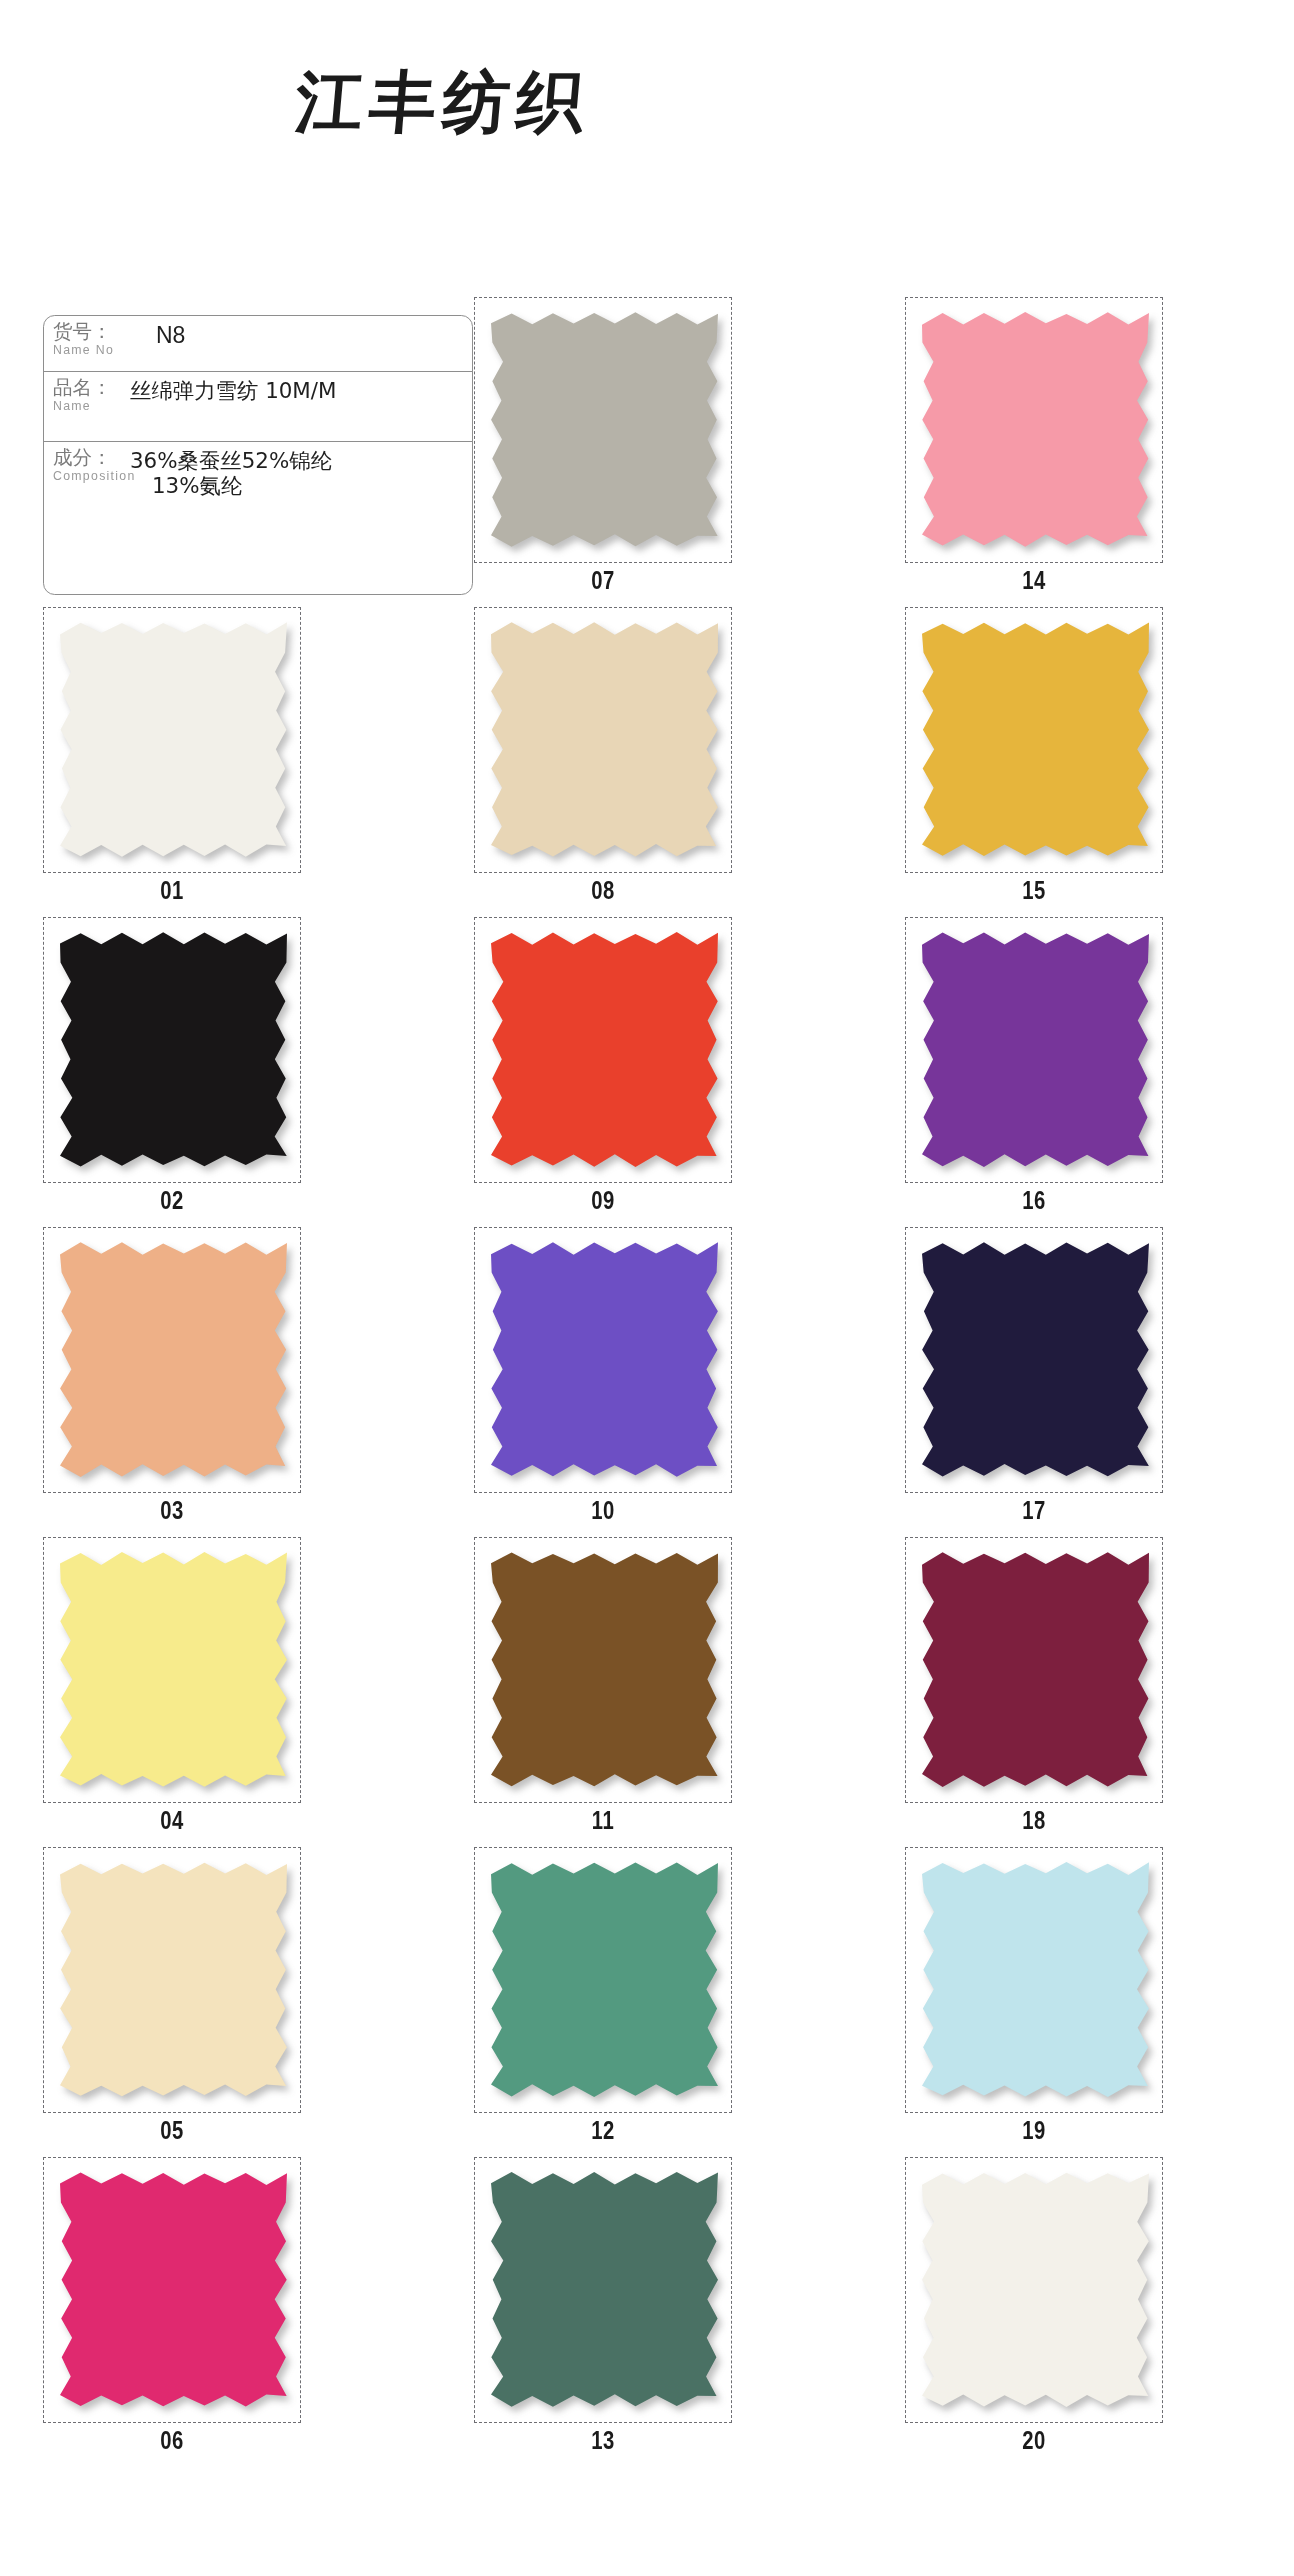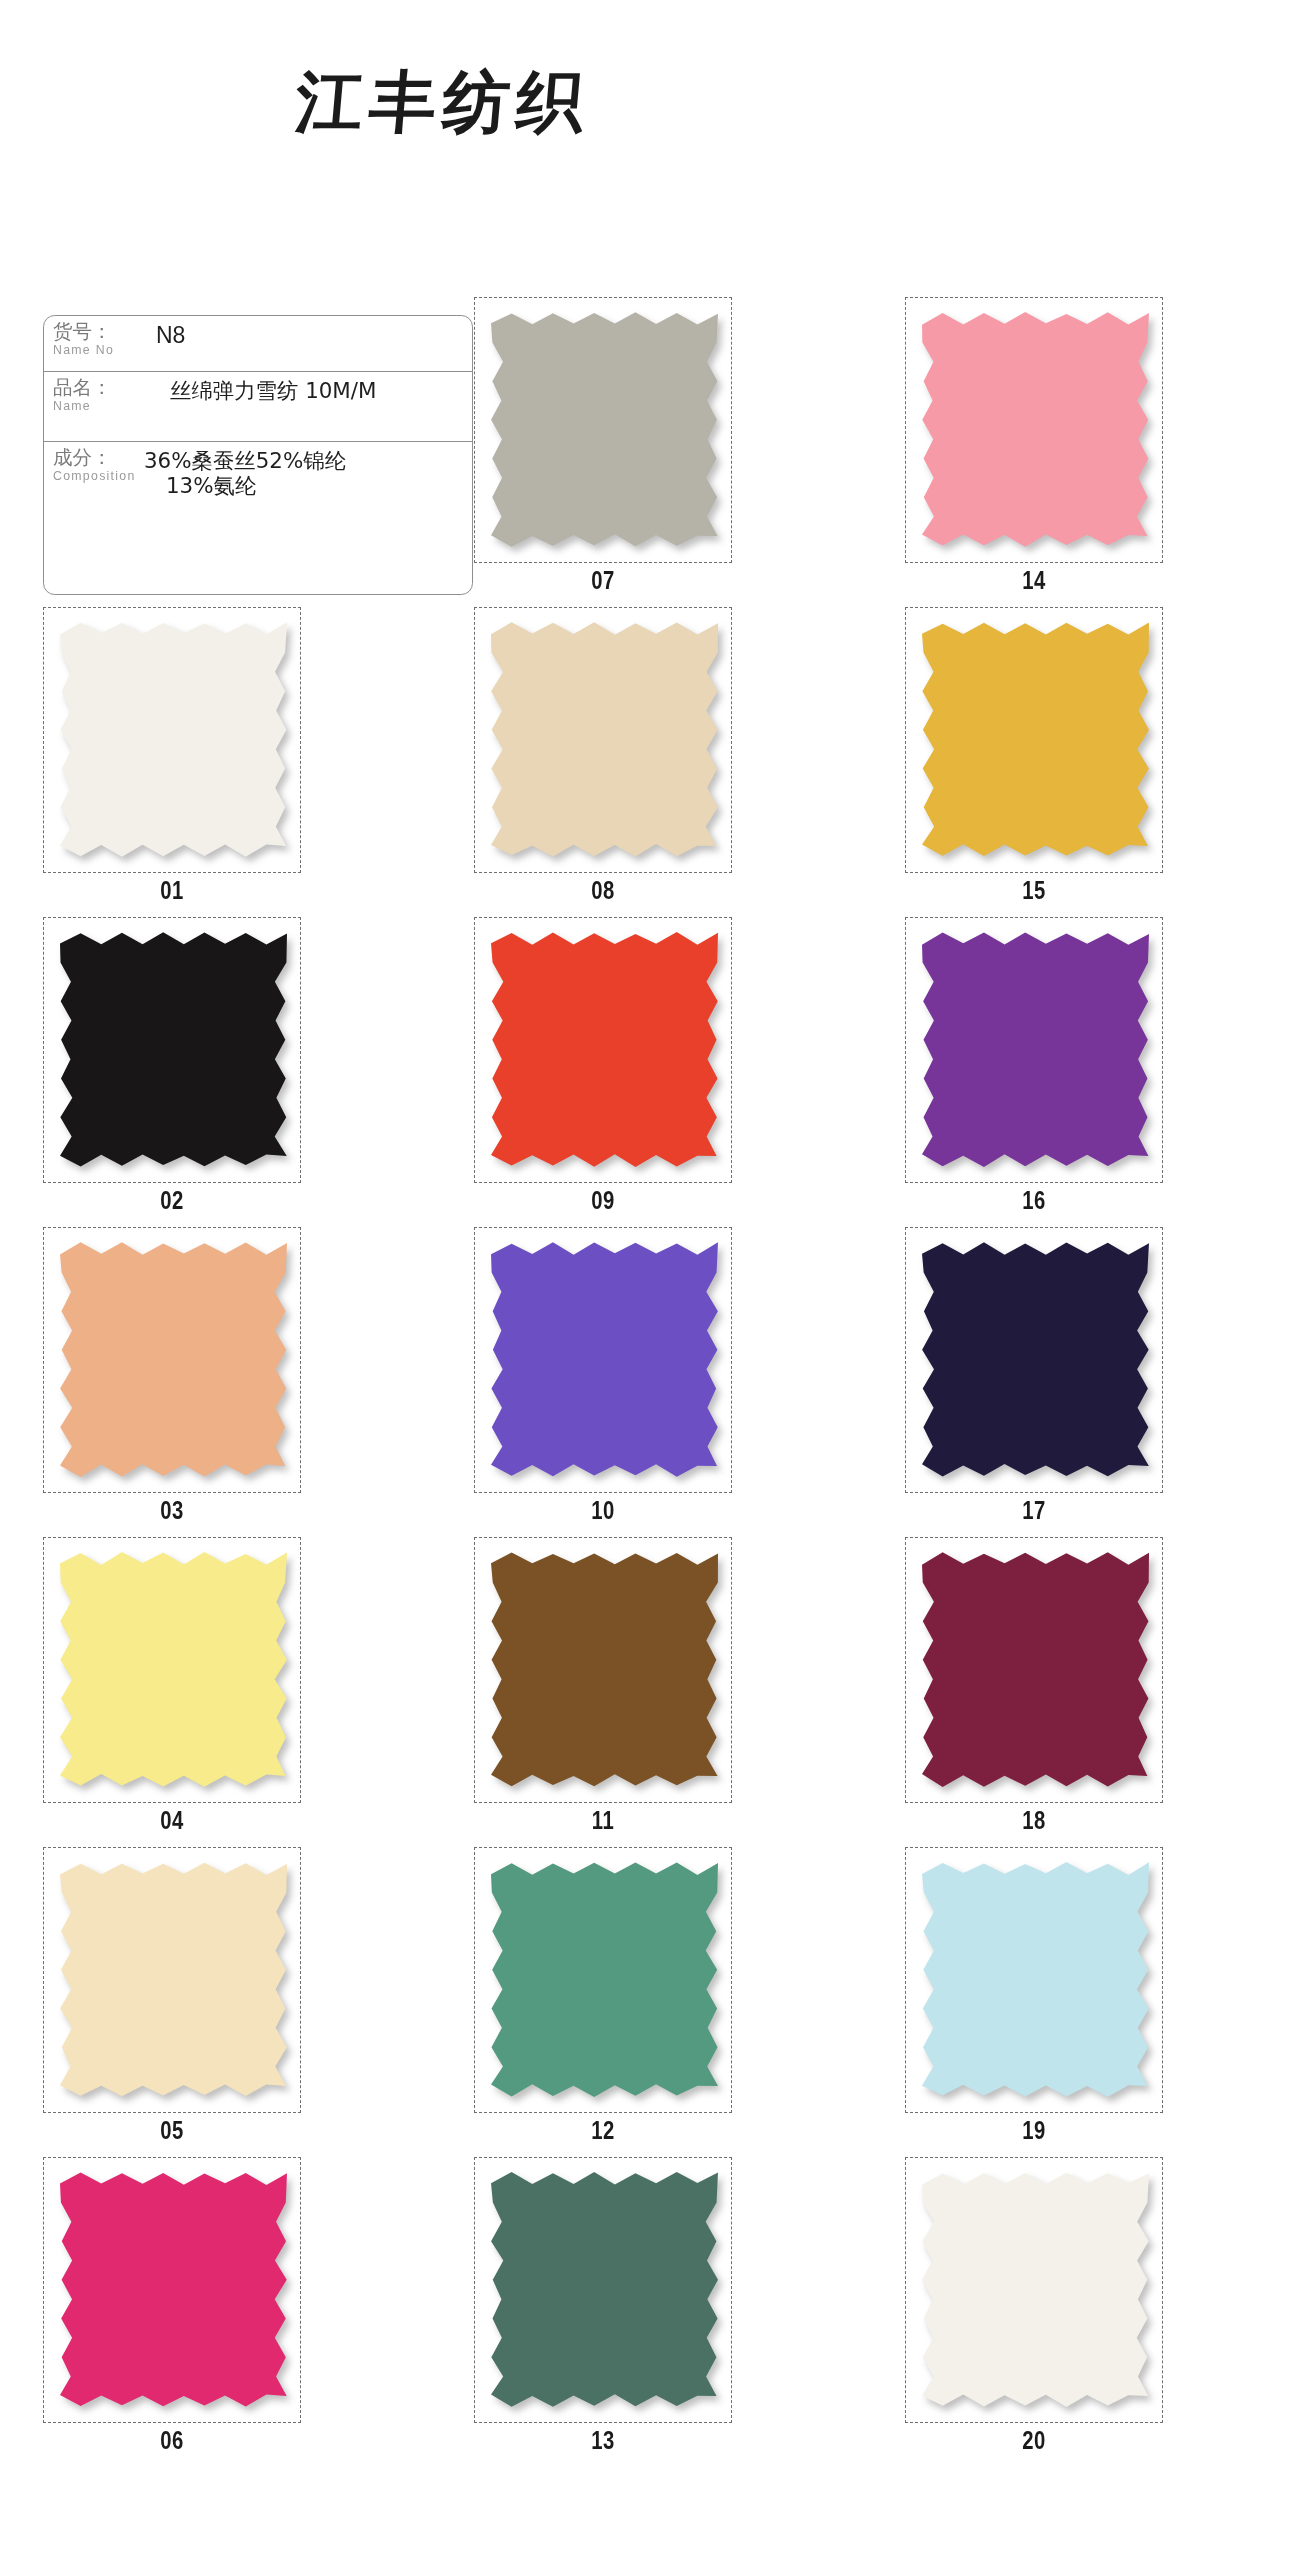--- a/index.html
+++ b/index.html
@@ -96,23 +96,23 @@
     background:#fff; overflow:hidden;
   }
   .info-row {
     position:relative;
     border-bottom:1.9px solid #8e8e8e;
     padding:5.2px 6.5px 5.2px 9px;
     display:flex; align-items:flex-start;
   }
   .info-row:last-child { border-bottom:none; }
   #info-card .r1 { height:56px; }
-  #info-card .r2 { height:70px;gap:40px; }
+  #info-card .r2 { height:70px; }
   #info-card .r3 { height:67px; }
-  #info-card .r4 { height:84px;gap:14px; }
+  #info-card .r4 { height:84px; }
   .lbl { flex:0 0 auto; width:77px; }
   .lbl-cn {
     font-family:"DejaVu Sans","Liberation Sans",sans-serif;
     font-size:19.5px; color:#7a7a7a; line-height:1.12; white-space:nowrap;
   }
   .lbl-en {
     font-family:"Liberation Sans","DejaVu Sans",sans-serif;
     font-size:12.3px; color:#9a9a9a; letter-spacing:1.3px;
     line-height:1.15; white-space:nowrap;
   }

